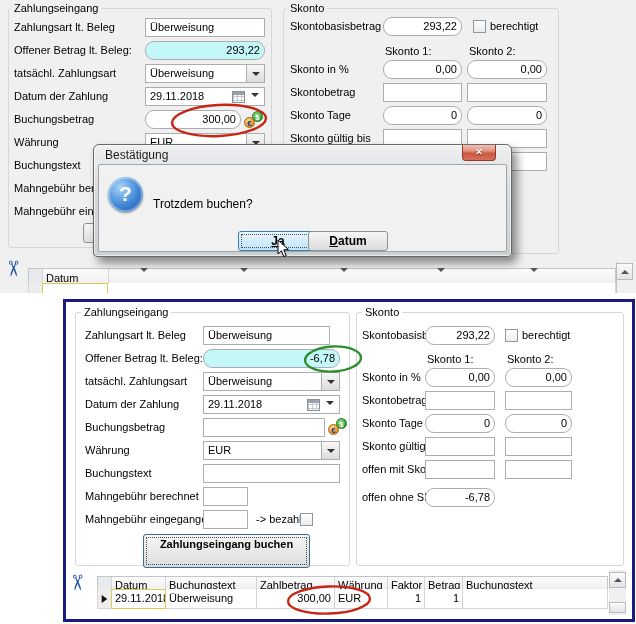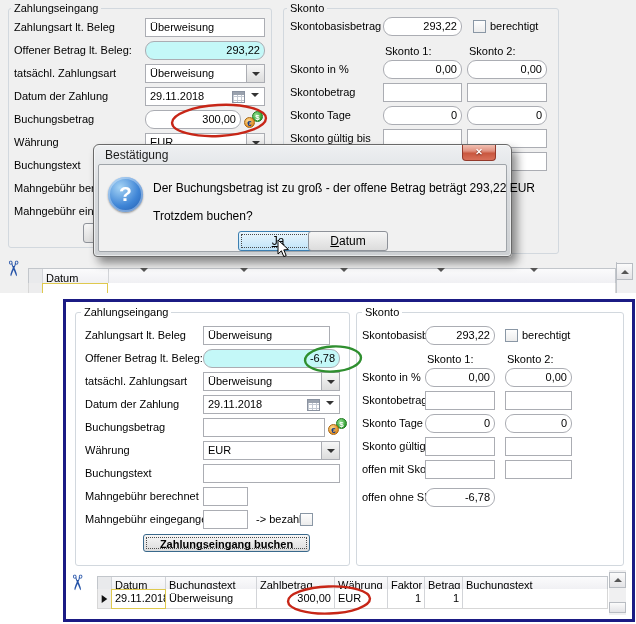--- a/index.html
+++ b/index.html
@@ -52,21 +52,21 @@
     border:1px solid #93392b;border-top:none;border-radius:0 0 4px 4px;
     color:#fff;font-weight:bold;font-size:9px;text-align:center;line-height:15px;box-sizing:border-box;
     text-shadow:0 1px 1px #7a2a1a;}
   .dlg-body{position:absolute;left:4px;top:19px;width:407px;height:86px;
     background:#f1f1f1;border:1px solid #9fa4a9;border-radius:2px;}
   .q-icon{position:absolute;left:9px;top:12px;width:35px;height:35px;border-radius:50%;
     background:radial-gradient(circle at 35% 30%,#a6d4f5,#3f85d6 55%,#1c55a8);
     color:#fff;font-weight:bold;font-size:21px;text-align:center;line-height:34px;
     box-shadow:0 1px 2px rgba(0,0,0,.4), inset 0 0 0 2px rgba(255,255,255,.35);}
   .dlg-line{position:absolute;left:54px;font-size:12px;white-space:nowrap;}
-  .dlg-btn{position:absolute;width:80px;height:20px;top:66px;}
+  .dlg-btn{position:absolute;width:80px;height:20px;top:66px;font-weight:bold;}
   .dlg-btn-label{display:block;font-size:12px;line-height:18px;}
   .dlg-btn-label::first-letter{text-decoration:underline;}
   .annot{position:absolute;z-index:6;pointer-events:none;}
   .cursor{position:absolute;z-index:20;pointer-events:none;}
   .scrollbtn{position:absolute;background:linear-gradient(#fbfbfb,#e3e3e6);border:1px solid #b8bcc2;
     box-sizing:border-box;display:flex;align-items:center;justify-content:center;}
   .yellowcell{position:absolute;border:1px solid #dfc94e;box-sizing:border-box;}
   .marker-tri{width:0;height:0;border-top:5px solid transparent;border-bottom:5px solid transparent;border-left:7px solid #111;}
 </style>
 </head>
@@ -179,22 +179,21 @@
       <ellipse cx="51" cy="18.5" rx="47" ry="15.5" fill="none" stroke="#c72617" stroke-width="2.4" transform="rotate(-3 51 18.5)"></ellipse>
     </svg>
   </div>
 
   <div class="dialog">
     <div class="abs" style="left:0;top:0;right:0;height:19px;"></div>
     <div class="dlg-title">Bestätigung</div>
     <div class="dlg-close">✕</div>
     <div class="dlg-body">
       <div class="q-icon">?</div>
-      <div class="dlg-line" style="top:16px;">Der Buchungsbetrag ist zu groß - der offene Betrag beträgt 293,22 EUR</div>
-      <div class="dlg-line" style="top:44px;">Trotzdem buchen?</div>
+      <div class="dlg-line" style="top:32px;">Trotzdem buchen?</div>
       <div class="btn focus dlg-btn" style="left:139px;">
         <span class="dotted"></span>
         <span class="dlg-btn-label">Ja</span>
       </div>
       <div class="btn dlg-btn" style="left:209px;">
         <span class="dlg-btn-label">Datum</span>
       </div>
     </div>
   </div>
 
@@ -247,21 +246,21 @@
     <div class="txt" style="left:137px;top:162px;width:137px;"></div>
 
     <div class="lbl" style="left:19px;top:185px;">Mahngebühr berechnet</div>
     <div class="txt" style="left:137px;top:185px;width:45px;"></div>
 
     <div class="lbl" style="left:19px;top:208px;">Mahngebühr eingegangen</div>
     <div class="txt" style="left:137px;top:208px;width:45px;"></div>
     <div class="lbl" style="left:190px;top:208px;">-&gt; bezahlt</div>
     <div class="chk" style="left:234px;top:211px;"></div>
 
-    <div class="btn" style="left:77px;top:232px;width:167px;height:18px;border-color:#39698c;font-weight:bold;">
+    <div class="btn" style="left:77px;top:232px;width:167px;height:34px;border-color:#39698c;font-weight:bold;">
       <span class="dotted"></span>
       <span>Zahlungseingang buchen</span>
     </div>
 
     <div class="group" style="left:290px;top:10px;width:266px;height:252px;"></div>
     <div class="legend" style="left:296px;top:4px;background:#fff;">Skonto</div>
 
     <div class="lbl" style="left:296px;top:24px;">Skontobasisbetrag</div>
     <div class="txt num" style="left:359px;top:24px;width:70px;">293,22</div>
     <div class="chk" style="left:439px;top:27px;"></div>

